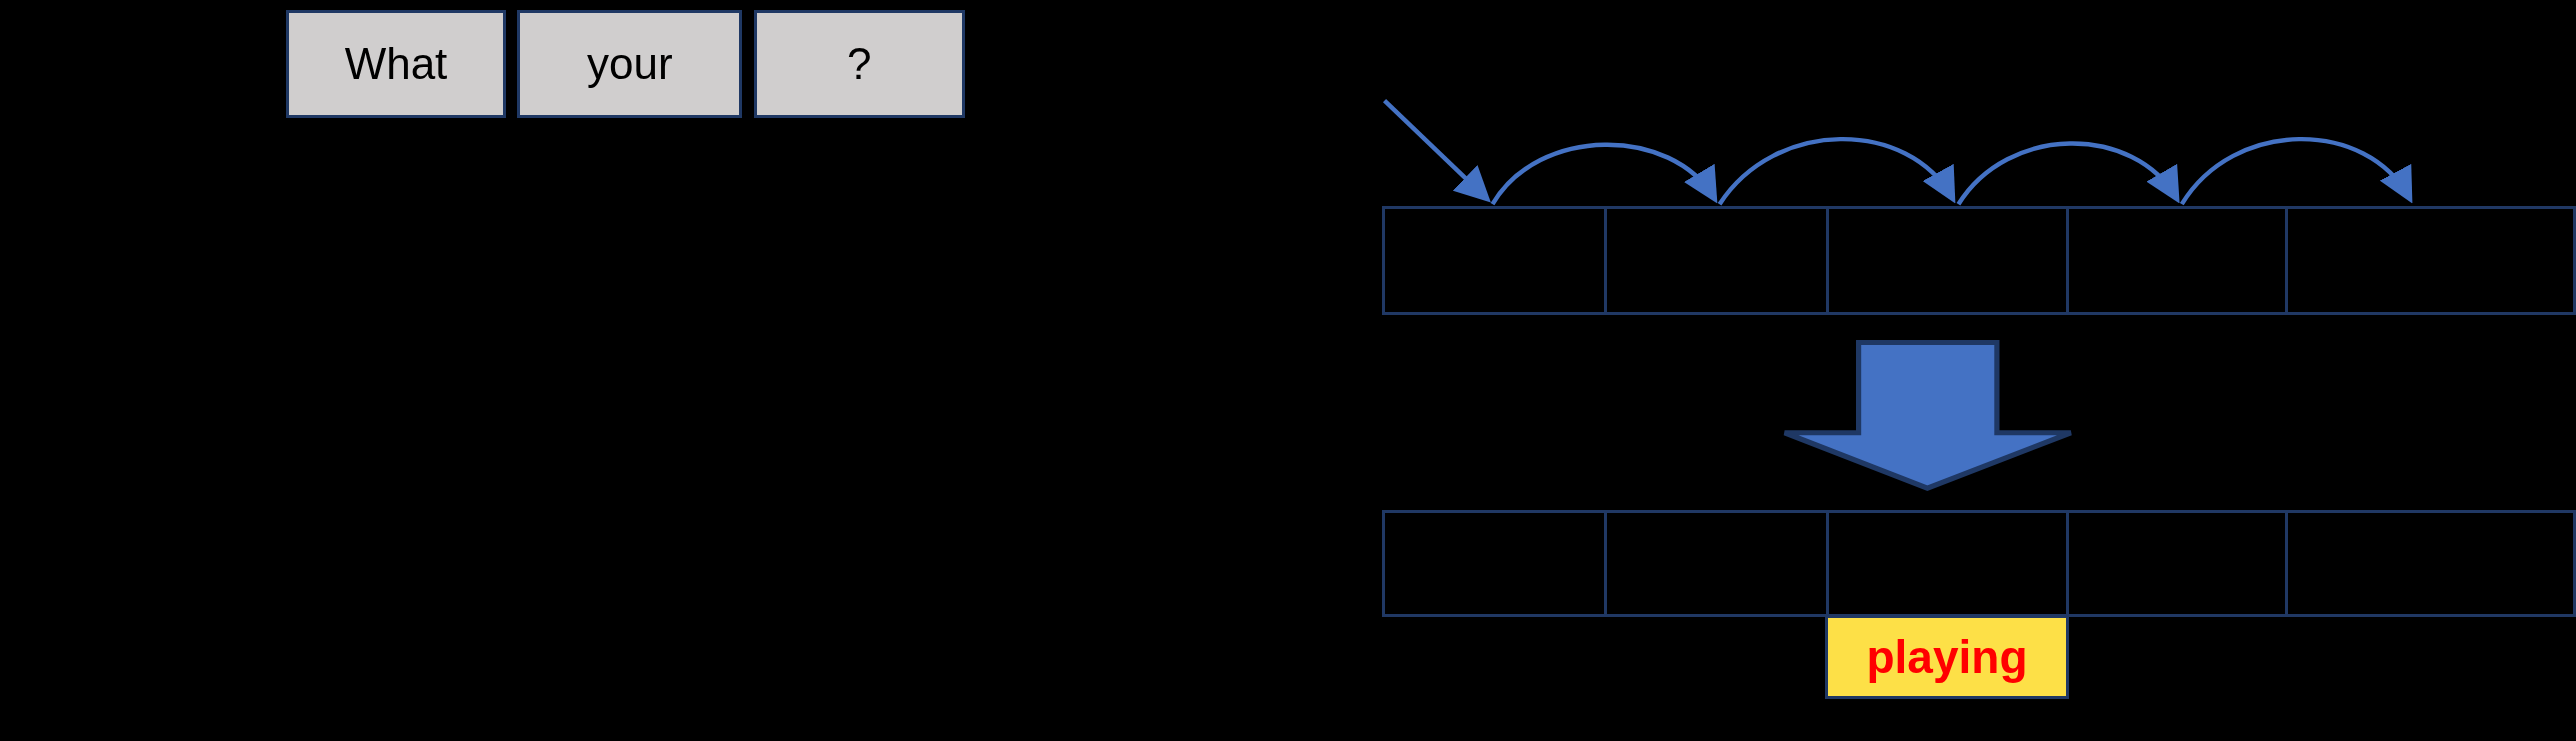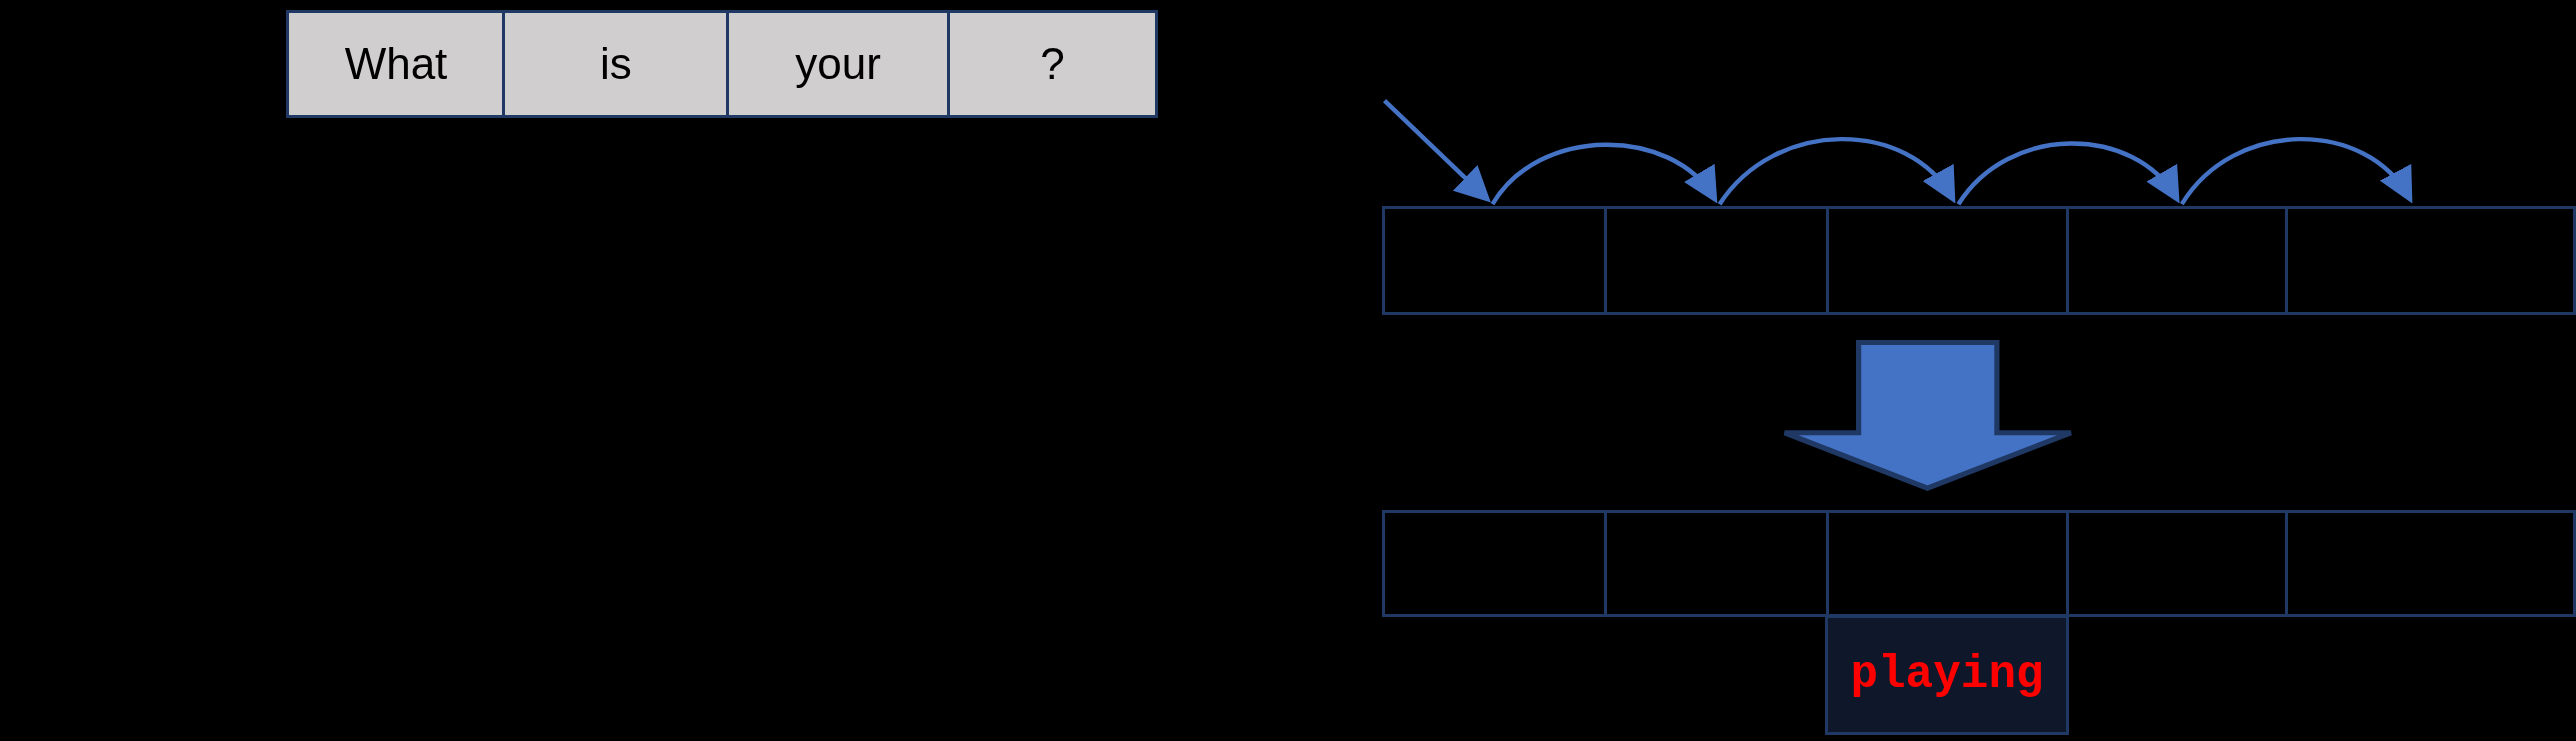--- a/index.html
+++ b/index.html
@@ -33,20 +33,21 @@
     white-space: nowrap;
   }
   .cell:first-child { margin-left: 0; }
 
   
   #source-table {
     left: 286px;
     top: 9.6px;
     width: 1097px;
     height: 108px;
+    gap: 15px;
   }
   #source-table .cell {
     background: #D0CECE;
     color: #000000;
     font-size: 44px;
     line-height: 1;
   }
 
   
   .blank-row .cell {
@@ -66,28 +67,27 @@
     width: 1194px;
     height: 107px;
   }
 
   
   #output-cell {
     position: absolute;
     left: 1825px;
     top: 615px;
     width: 244px;
-    height: 120px;
+    height: 84px;
     box-sizing: border-box;
     border: 3.7px solid #203864;
-    background: #0f172a;
+    background: #fde047;
     display: flex;
     align-items: center;
     justify-content: center;
-    font-family: Liberation Mono, monospace;
   }
   #output-cell .word {
     color: #FF0000;
     font-size: 46px;
     font-weight: bold;
     line-height: 1;
   }
 
   
   #arrow-layer {
@@ -100,23 +100,20 @@
   }
 </style>
 </head>
 <body>
 
 <div id="stage">
 
   <div class="cellrow" id="source-table">
     <div class="cell" style="width:220px">
       <span>What</span>
-    </div>
-    <div class="cell" style="width:227px">
-      <span>is</span>
     </div>
     <div class="cell" style="width:225px">
       <span>your</span>
     </div>
     <div class="cell" style="width:211px">
       <span>?</span>
     </div>
   </div>
 
   <div class="cellrow blank-row" id="encoder-table">

